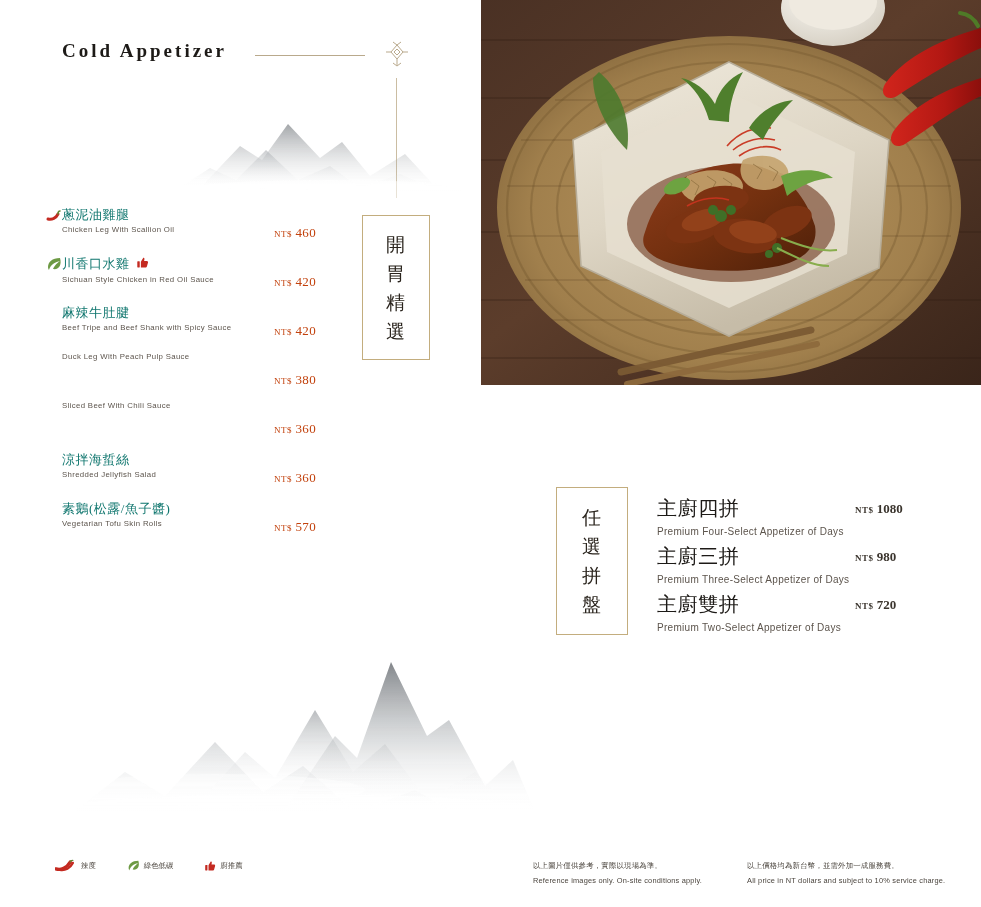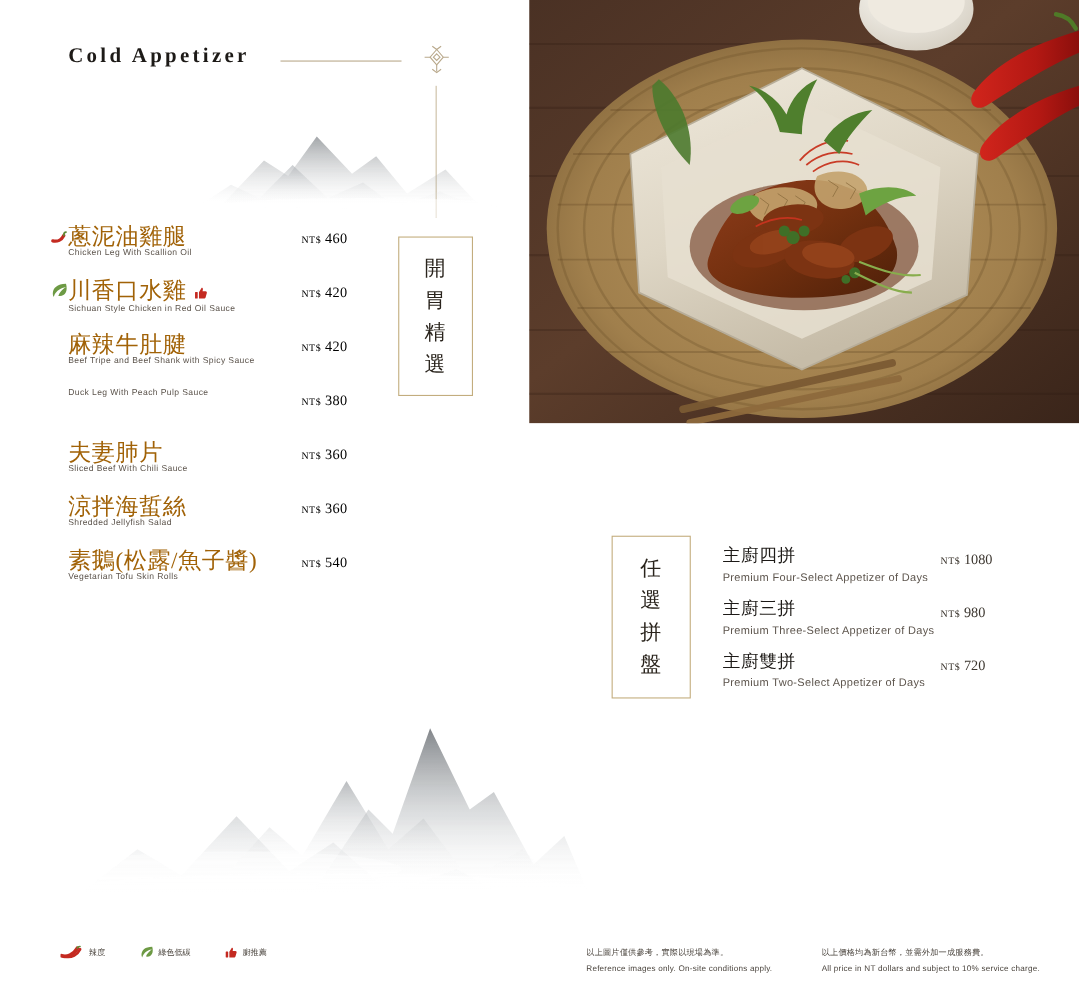--- a/index.html
+++ b/index.html
@@ -38,32 +38,32 @@
   .v-hair {
     position: absolute; left: 396px; top: 78px; width: 1px; height: 120px;
     background: #cbbda2;
   }
 
   
   .menu { position: absolute; left: 62px; top: 205px; width: 400px; }
   .item { position: relative; height: 49px; }
   .item .zh {
     font-family: "Liberation Serif", serif;
-    font-size: 21px; letter-spacing: .5px; color: #a16207;
+    font-size: 13px; letter-spacing: .5px; color: #0f766e;
     line-height: 20px; white-space: nowrap;
   }
   .item .en {
     font-size: 7.8px; letter-spacing: .35px; color: #5c544c;
     margin-top: 0; white-space: nowrap;
     font-family: "Liberation Sans", sans-serif;
   }
   .item .price {
-    position: absolute; left: 212px; top: 4px;
+    position: absolute; left: 212px; top: 20px;
     font-family: "Liberation Serif", serif;
-    color: #000000; font-size: 13px; letter-spacing: .3px; white-space: nowrap;
+    color: #c2410c; font-size: 13px; letter-spacing: .3px; white-space: nowrap;
   }
   .item .price .cur { font-size: 9px; letter-spacing: .5px; }
   .badge {
     position: absolute; left: -16px; top: 2px; width: 16px; height: 16px;
   }
   .badge-inline { display: inline-block; vertical-align: middle; margin-left: 6px; }
 
   
   .vbox {
     position: absolute;
@@ -78,26 +78,26 @@
   .vbox-2 { left: 556px; top: 487px; width: 72px; height: 148px; }
 
   
   .hero { position: absolute; left: 481px; top: 0; width: 500px; height: 385px; overflow: hidden; }
 
   
   .platters { position: absolute; left: 657px; top: 495px; width: 300px; }
   .platter { position: relative; height: 48px; }
   .platter .zh {
     font-family: "Liberation Serif", serif;
-    font-size: 16px; color: #1d1a17; letter-spacing: .6px;
+    font-size: 20px; color: #1d1a17; letter-spacing: .6px;
   }
   .platter .en { font-size: 10px; color: #5c544c; margin-top: 4px; letter-spacing: .3px; }
   .platter .price {
     position: absolute; left: 198px; top: 6px;
-    font-family: "Liberation Serif", serif; font-size: 13px; color: #3a342d;
+    font-family: "Liberation Serif", serif; font-size: 13px; color: #3a342d; font-weight: bold;
   }
   .platter .price .cur { font-size: 9px; letter-spacing: .5px; }
 
   
   .footer { position: absolute; left: 0; top: 852px; width: 981px; height: 55px; font-size: 7.4px; color: #4a443d; }
   .legend { position: absolute; left: 55px; top: 6px; width: 180px; }
   .legend-row { display: flex; align-items: center; gap: 19px; height: 15px; }
   .legend-item { display: flex; align-items: center; gap: 4px; margin-right: 12px; }
   .legend-item span { font-size: 7.4px; color: #4a443d; white-space: nowrap; }
   .origins { position: absolute; left: 243px; top: 6px; }
@@ -180,35 +180,34 @@
       <div class="en">Beef Tripe and Beef Shank with Spicy Sauce</div>
       <div class="price"><span class="cur">NT$</span> <span>420</span></div>
     </div>
 
     <div class="item">
       <div class="en">Duck Leg With Peach Pulp Sauce</div>
       <div class="price"><span class="cur">NT$</span> <span>380</span></div>
     </div>
 
     <div class="item">
-      <div class="zh">夫妻肺片</div>
       <div class="en">Sliced Beef With Chili Sauce</div>
       <div class="price"><span class="cur">NT$</span> <span>360</span></div>
     </div>
 
     <div class="item">
       <div class="zh">涼拌海蜇絲</div>
       <div class="en">Shredded Jellyfish Salad</div>
       <div class="price"><span class="cur">NT$</span> <span>360</span></div>
     </div>
 
     <div class="item">
       <div class="zh">素鵝(松露/魚子醬)</div>
       <div class="en">Vegetarian Tofu Skin Rolls</div>
-      <div class="price"><span class="cur">NT$</span> <span>540</span></div>
+      <div class="price"><span class="cur">NT$</span> <span>570</span></div>
     </div>
 
 
   </div>
 
   <div class="vbox vbox-1">
     <span>開</span>
     <span>胃</span>
     <span>精</span>
     <span>選</span>

